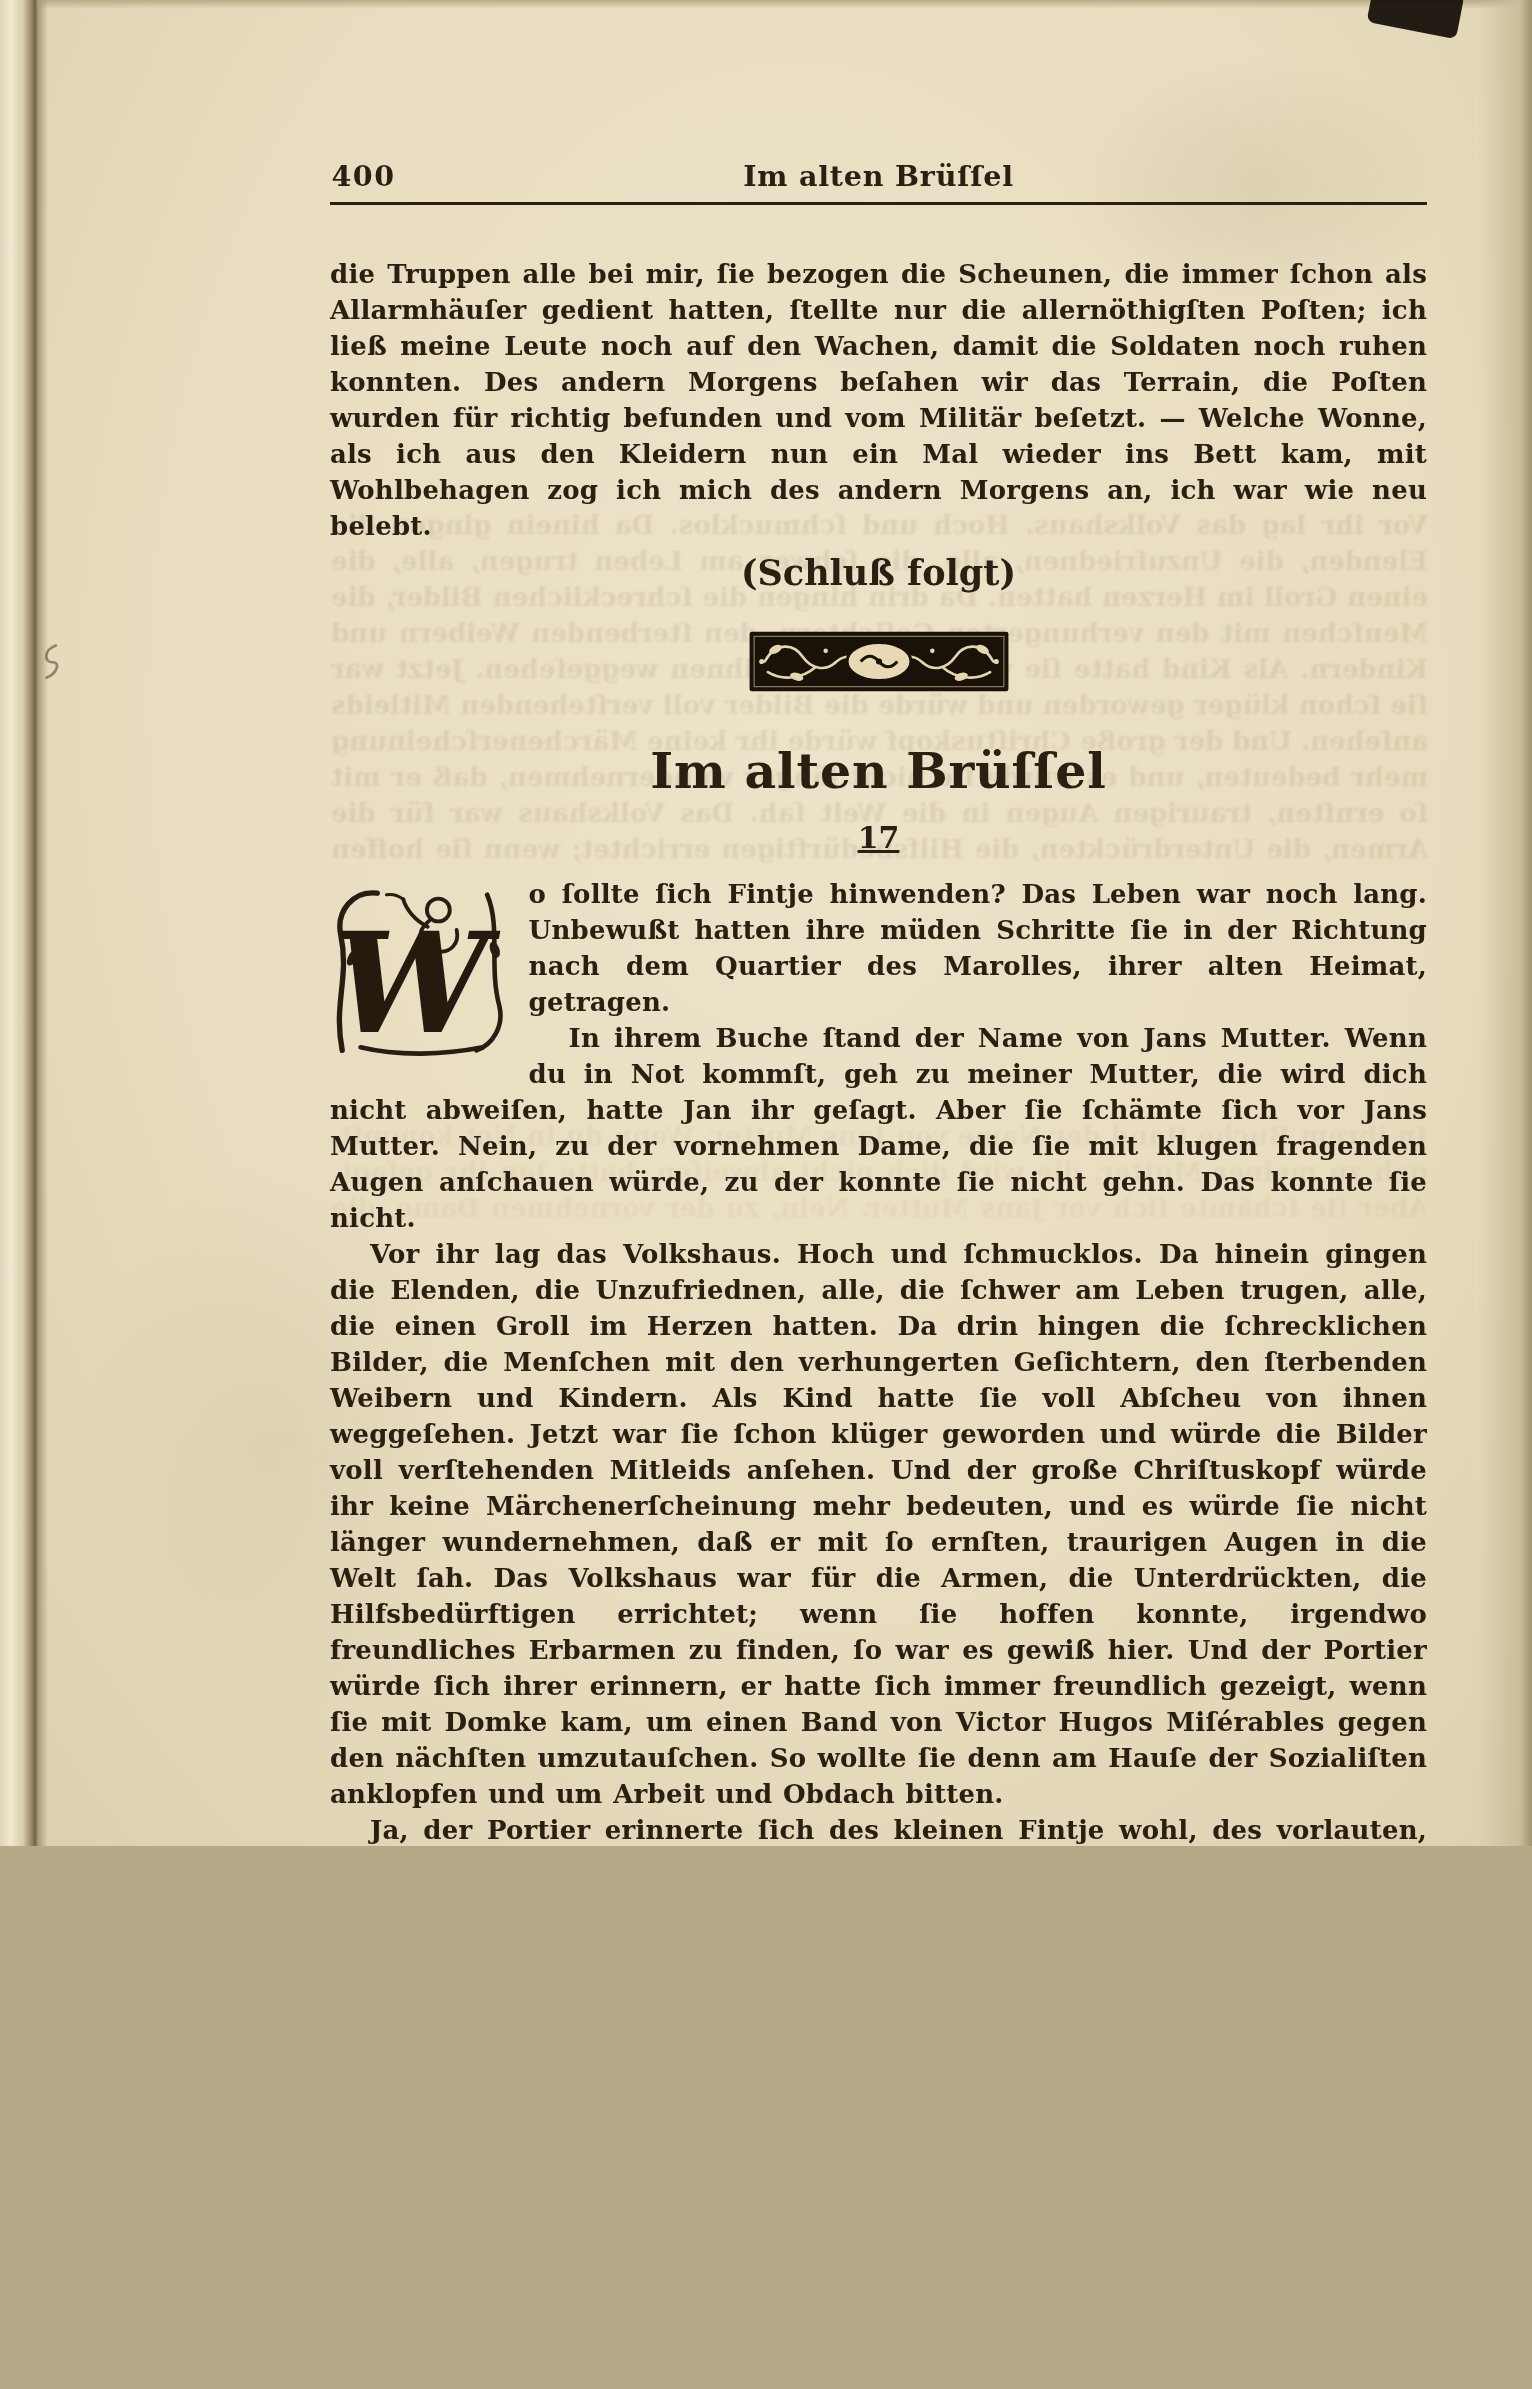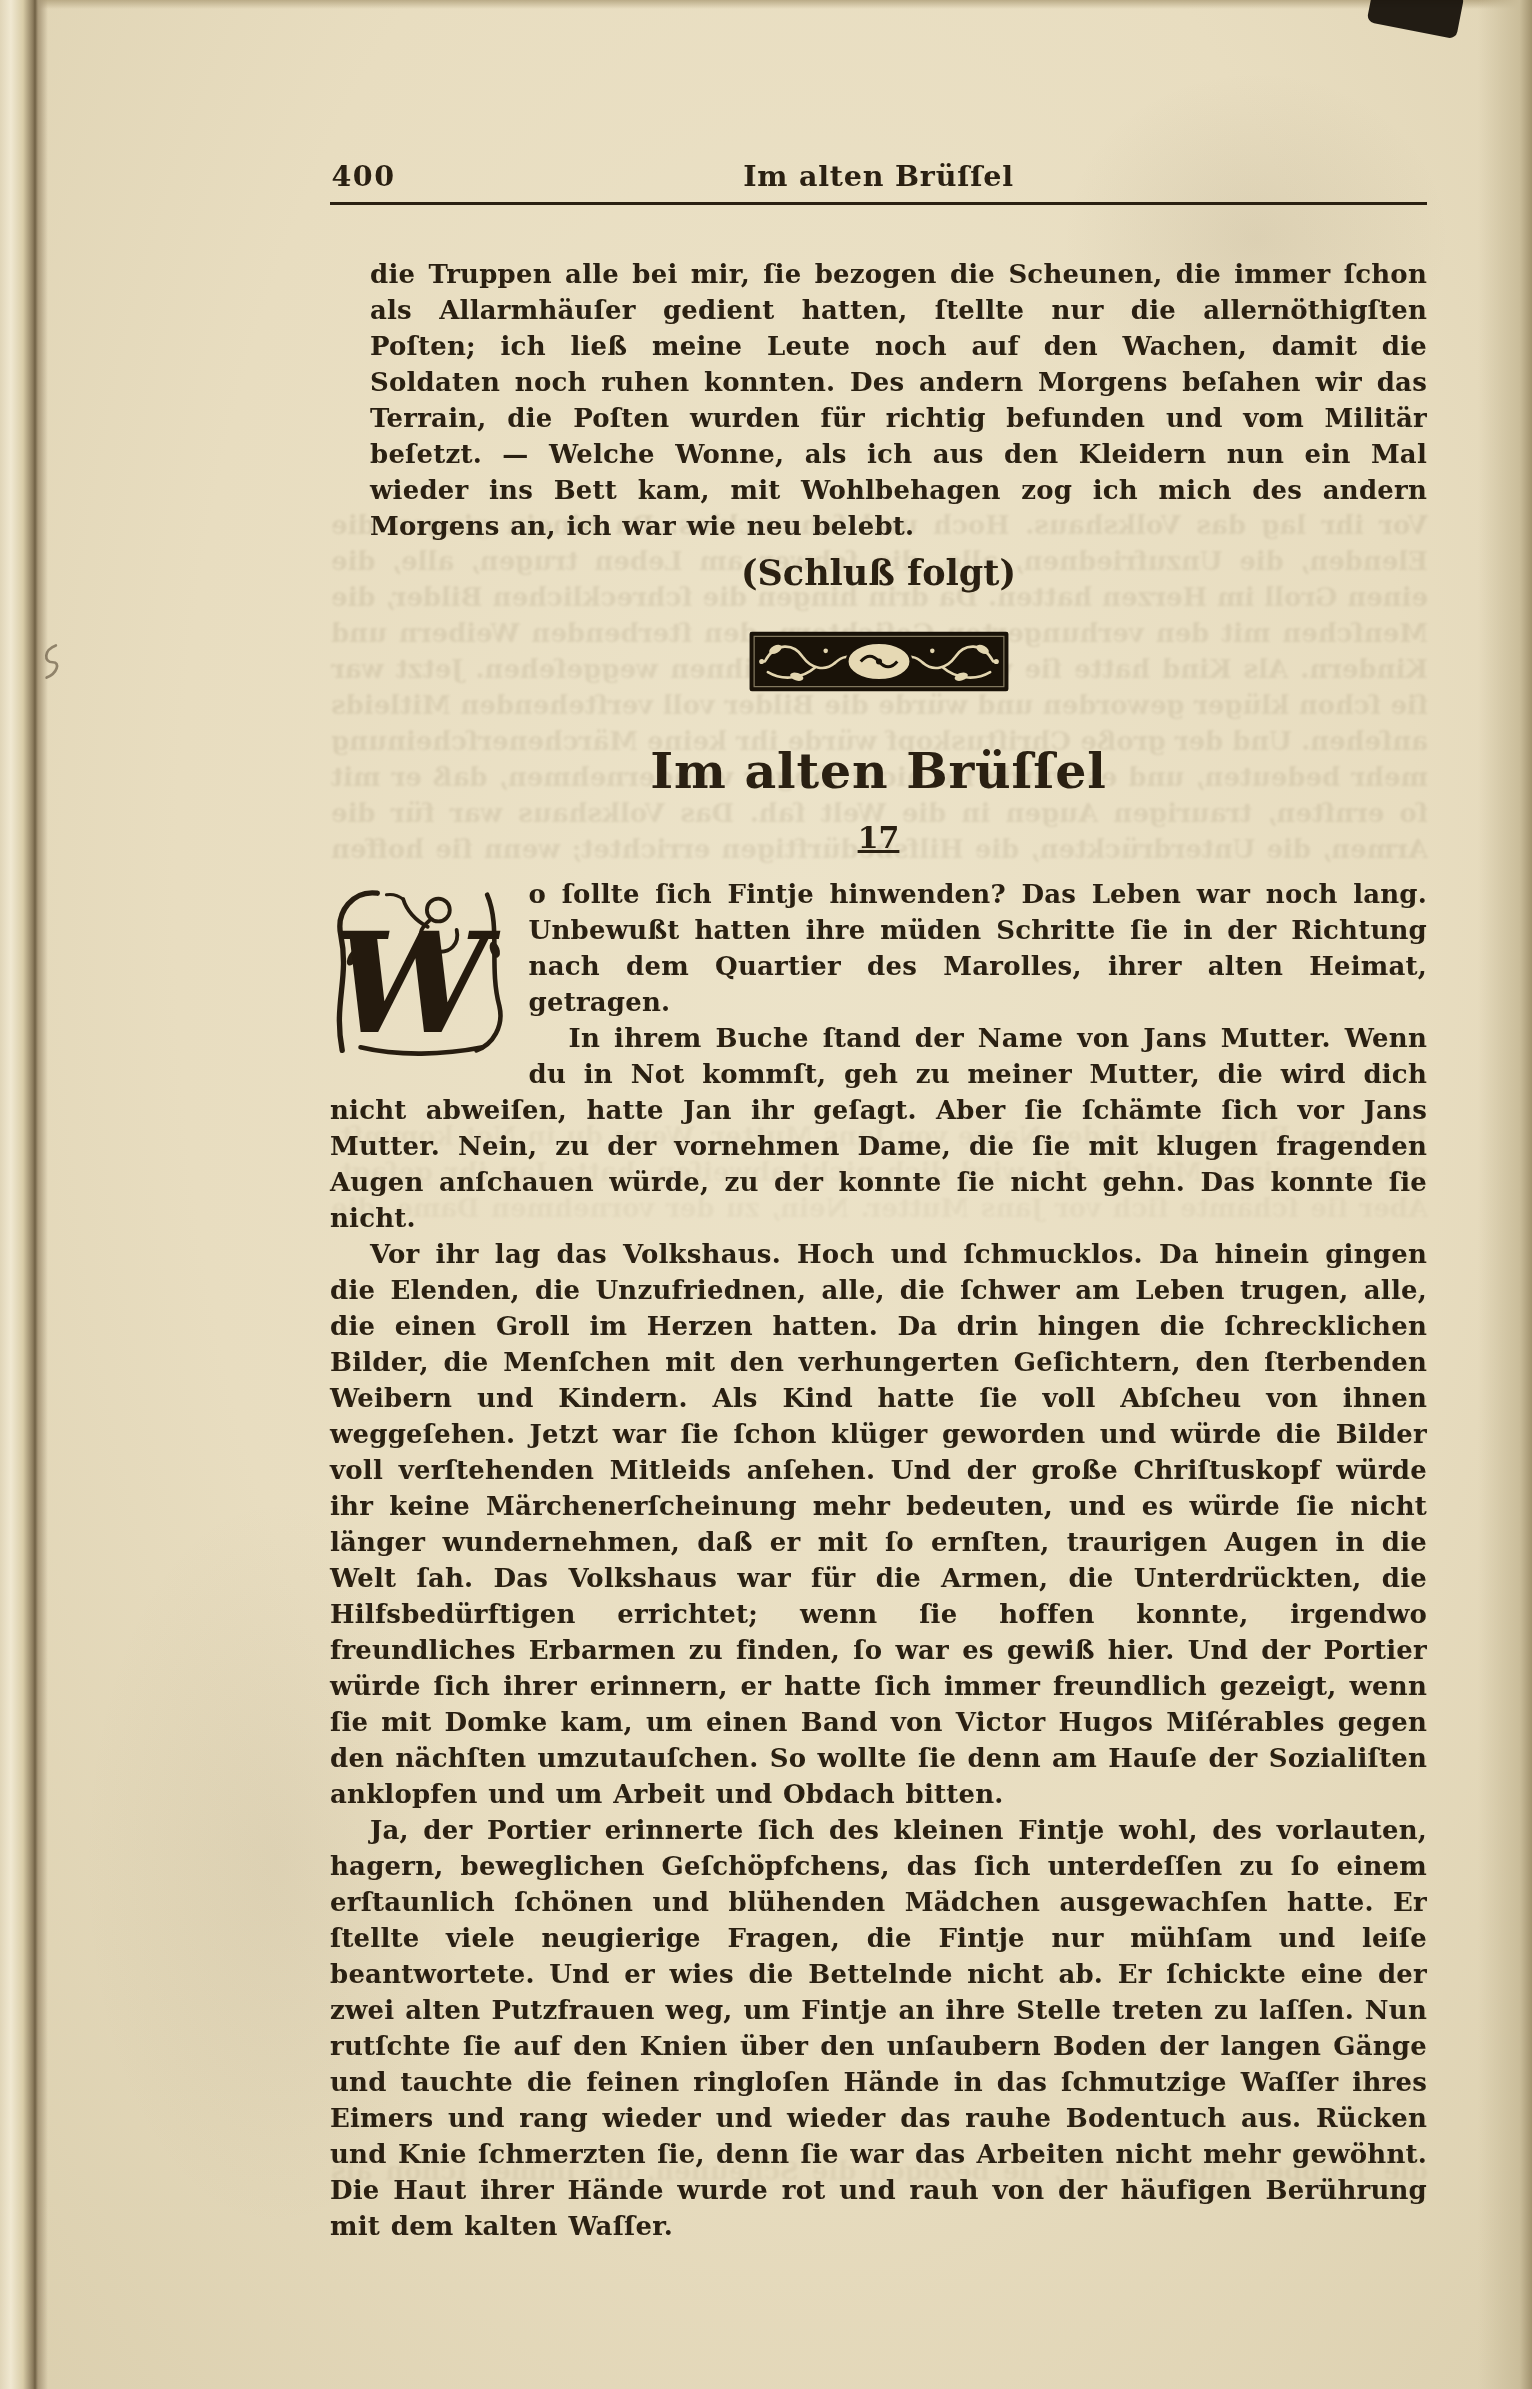--- a/index.html
+++ b/index.html
@@ -1,18 +1,18 @@
 <!DOCTYPE html>
 <html style="font-size:12.3px"><head>
 <meta charset="utf-8">
 <style>
   html,body{margin:0;padding:0;background:#b6a988;}
   .page{
     position:relative;
-    width:1532px;height:2389px;
+    width:1532px;height:1846px;
     margin:0 auto;
     overflow:hidden;
     font-family:"DejaVu Serif", serif;
     color:#2a2012;
     background:
       radial-gradient(closest-side at 82% 10%, rgba(110,92,60,.10), transparent 70%),
       radial-gradient(closest-side at 18% 78%, rgba(110,92,60,.07), transparent 70%),
       radial-gradient(ellipse at 52% 38%, #ece3c9 0%, #e8ddc0 55%, #dbcfae 100%);
   }
   .top-edge{position:absolute;left:0;right:0;top:0;height:9.2px;
@@ -35,21 +35,21 @@
 
   .content{position:absolute;left:330px;top:0;width:1097px;z-index:2;}
   .running-head{position:relative;margin-top:159px;height:37px;
     font-size:28.5px;font-weight:bold;}
   .pageno{position:absolute;left:1.5px;top:0;letter-spacing:1.5px;}
   .runtitle{display:block;text-align:center;letter-spacing:0.8px;}
   .head-rule{border-top:3.1px solid #2a2012;margin-top:6.2px;}
 
   .para{font-size:26px;line-height:36px;text-align:justify;
     text-indent:40px;margin:0;font-weight:bold;letter-spacing:0.2px;word-spacing:1.5px;}
-  .noindent{text-indent:0;margin-left:40px;}
+  .noindent{text-indent:0;}
   .ending{margin-top:51px;}
   .closing{font-size:35px;font-weight:bold;text-align:center;margin-top:7.7px;}
 
   .ornament-wrap{text-align:center;margin-top:23px;height:69px;}
   .story-title{font-size:49px;font-weight:bold;text-align:center;
     margin:45px 0 0 0;letter-spacing:0.8px;}
   .byline{font-size:29px;font-weight:bold;text-align:center;margin-top:21.6px;}
   .fortsetzung{font-size:25px;font-weight:bold;text-align:center;margin-top:23px;}
   .chapter{font-size:30px;font-weight:bold;text-align:center;margin-top:20px;text-decoration:underline;}
 

